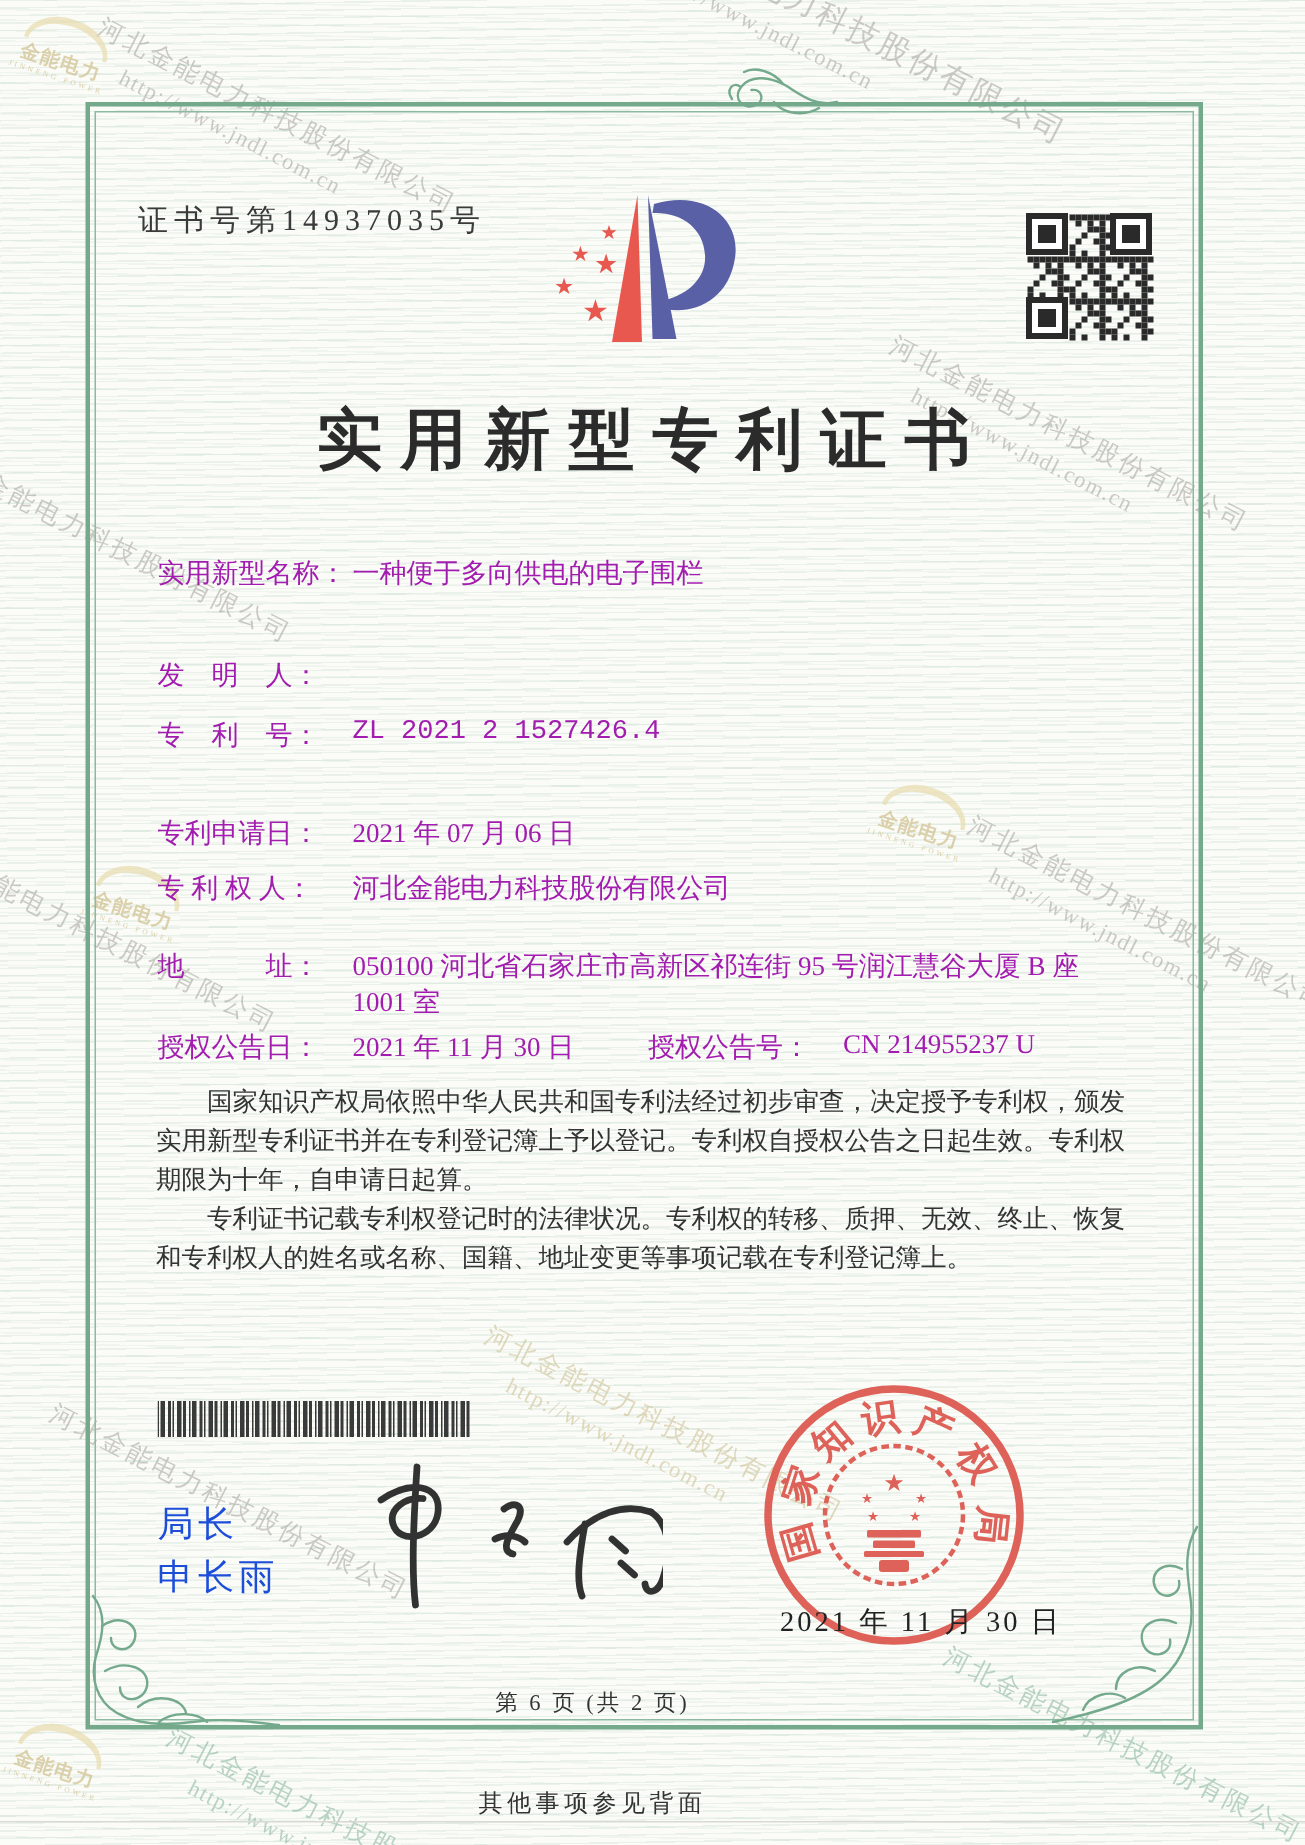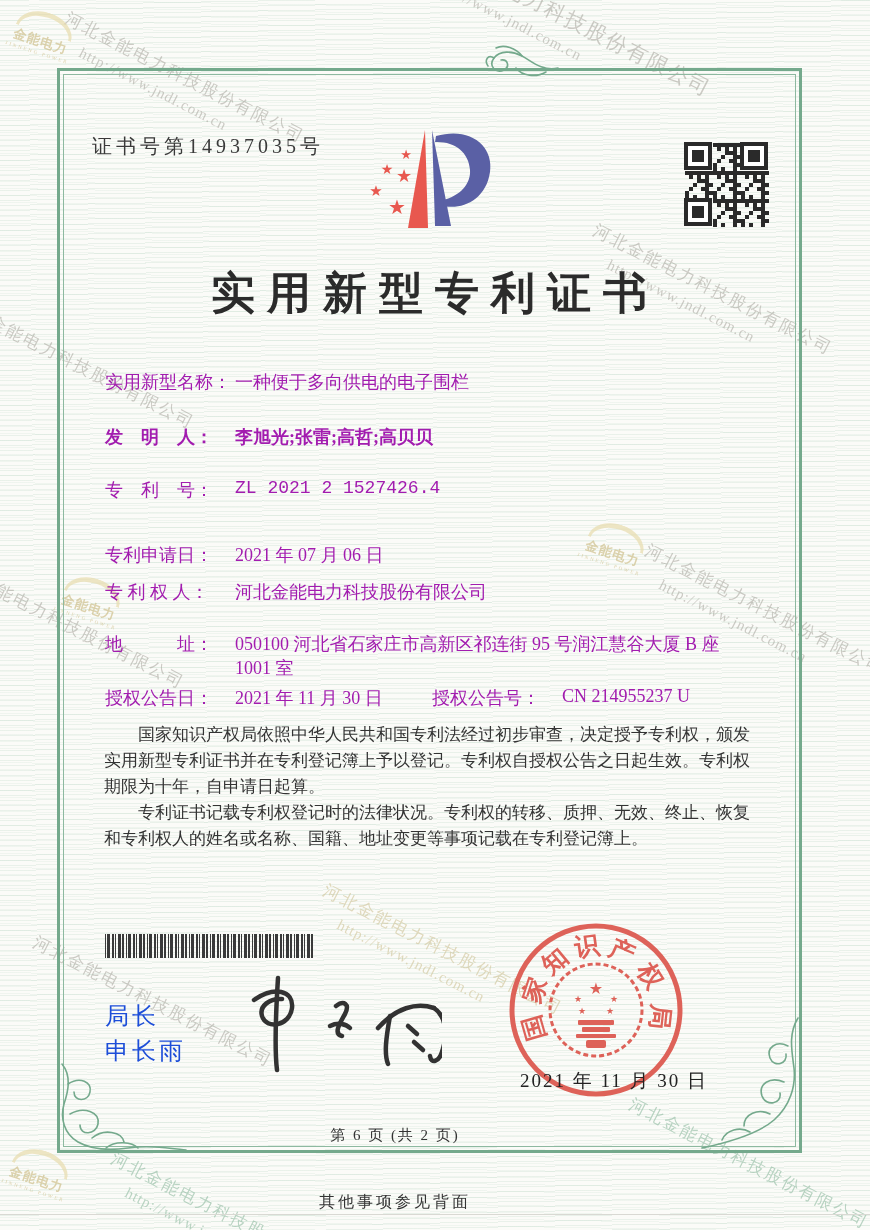--- a/index.html
+++ b/index.html
@@ -342,23 +342,22 @@
     <rect x="4" y="60" width="20" height="20" fill="#ffffff"></rect>
     <rect x="8" y="64" width="12" height="12" fill="#2a2a2a"></rect>
   </svg>
 
 <div class="title">实用新型专利证书</div>
 
 <div class="row" style="top:370px;">
   <span class="lbl">实用新型名称：</span>
   <span class="val">一种便于多向供电的电子围栏</span>
 </div>
-<div class="row" style="top:425px;font-weight:bold;">
+<div class="row" style="top:438px;">
   <span class="lbl">发　明　人：</span>
-  <span class="val">李旭光;张雷;高哲;高贝贝</span>
 </div>
 <div class="row" style="top:478px;font-family:Liberation Mono, monospace;">
   <span class="lbl">专　利　号：</span>
   <span class="val">ZL 2021 2 1527426.4</span>
 </div>
 <div class="row" style="top:543px;">
   <span class="lbl">专利申请日：</span>
   <span class="val">2021 年 07 月 06 日</span>
 </div>
 <div class="row" style="top:580px;">

